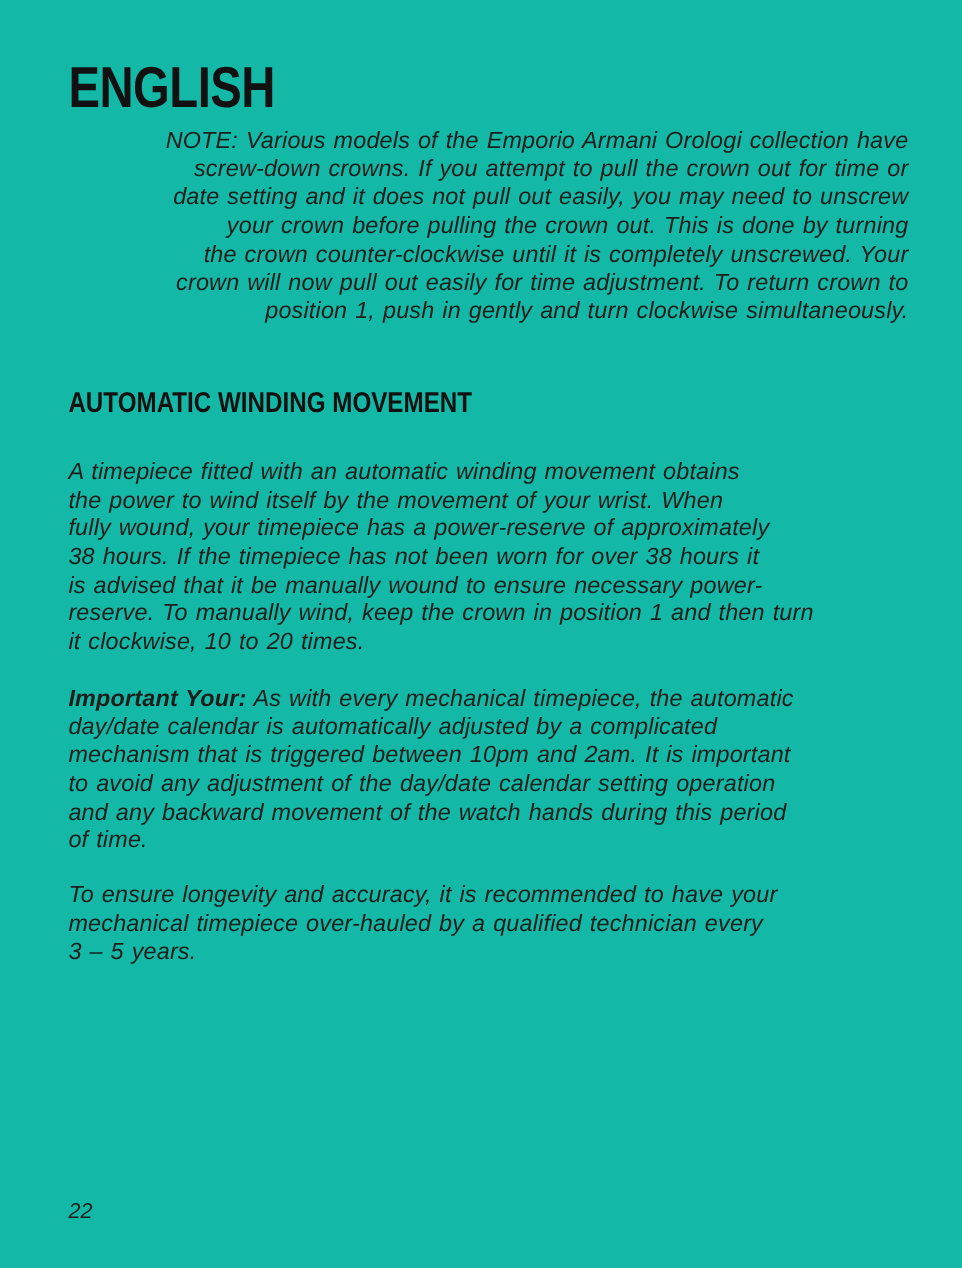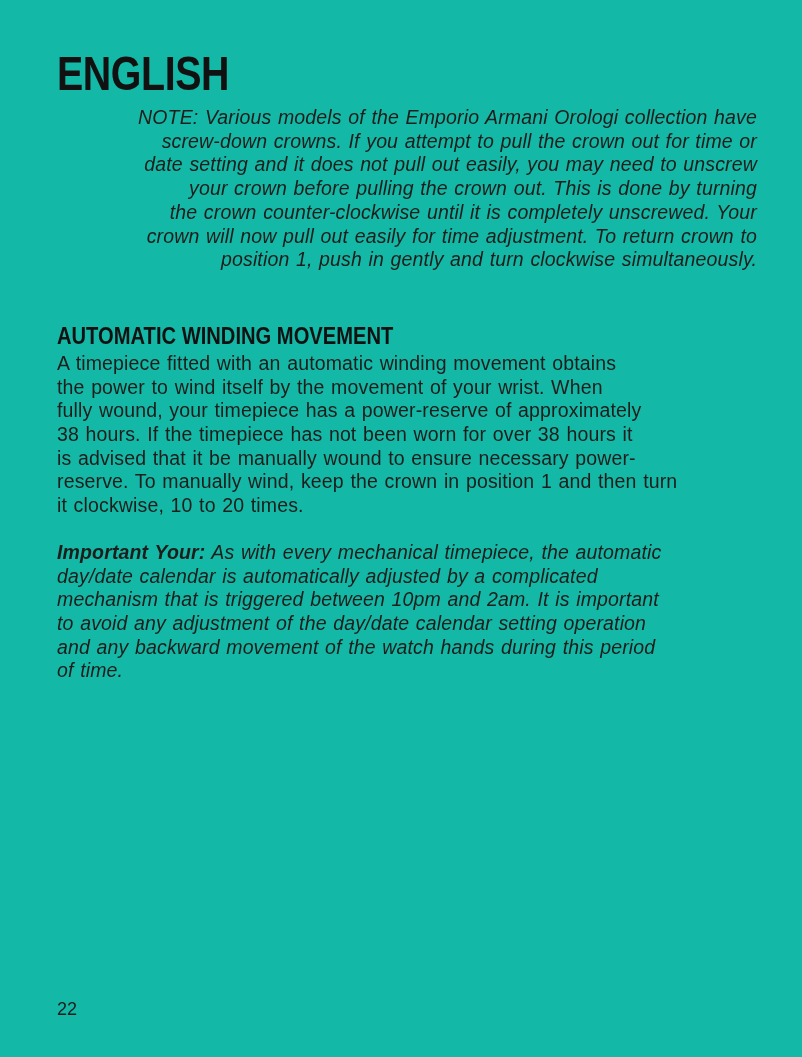--- a/index.html
+++ b/index.html
@@ -51,39 +51,41 @@
     margin: 52px 0 0 0;
     font-size: 24px;
     line-height: 24px;
     font-weight: bold;
     letter-spacing: 0px;
     transform: scaleX(0.84);
     transform-origin: 0 0;
     color: #111111;
   }
   .body-par {
-    margin-top: 4px;
+    margin-top: 34px;
+    font-style: italic;
   }
   .important-par {
     margin-top: 23px;
   }
   .important-par strong {
     font-weight: bold;
     font-style: italic;
   }
   .service-par {
     margin-top: 22px;
   }
   .page-number {
     position: absolute;
     left: 57px;
     top: 1000px;
     font-size: 18px;
     line-height: 18px;
     color: #1d1d1b;
+    font-style: italic;
   }
 </style>
 </head>
 <body>
 
 <div class="page">
   <div class="content">
 
     <h1 class="title">ENGLISH</h1>
 
@@ -105,17 +107,20 @@
 reserve. To manually wind, keep the crown in position 1 and then turn
 it clockwise, 10 to 20 times.</p>
 
     <p class="para italic important-par"><strong>Important Your:</strong><span> As with every mechanical timepiece, the automatic
 day/date calendar is automatically adjusted by a complicated
 mechanism that is triggered between 10pm and 2am. It is important
 to avoid any adjustment of the day/date calendar setting operation
 and any backward movement of the watch hands during this period
 of time.</span></p>
 
+    <p class="para italic service-par">To ensure longevity and accuracy, it is recommended to have your
+mechanical timepiece over-hauled by a qualified technician every
+3 – 5 years.</p>
 
   </div>
 
   <div class="page-number">22</div>
 </div>
 
 </body></html>

